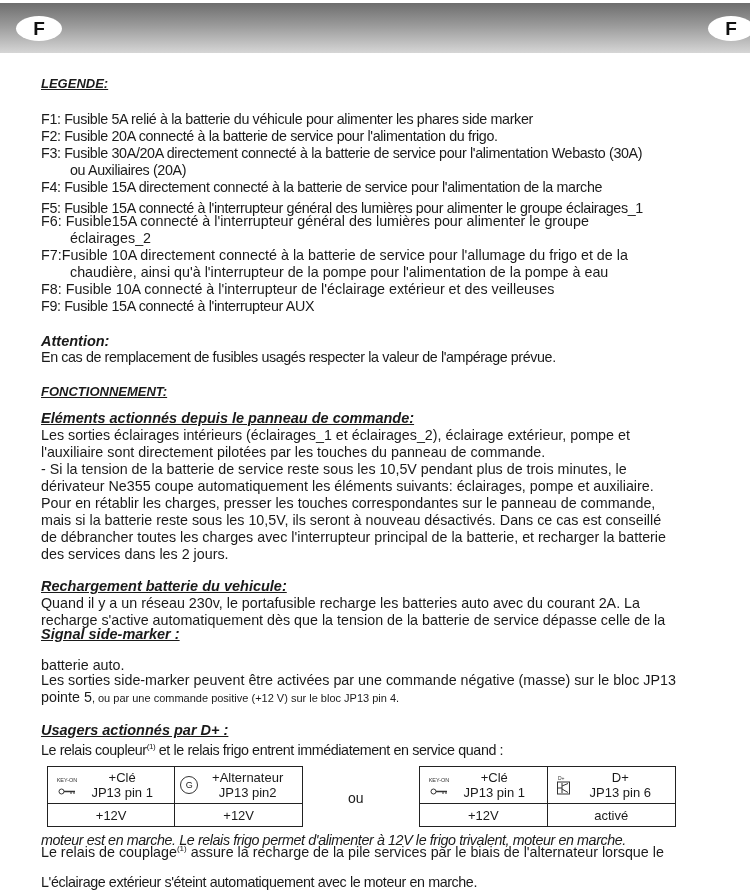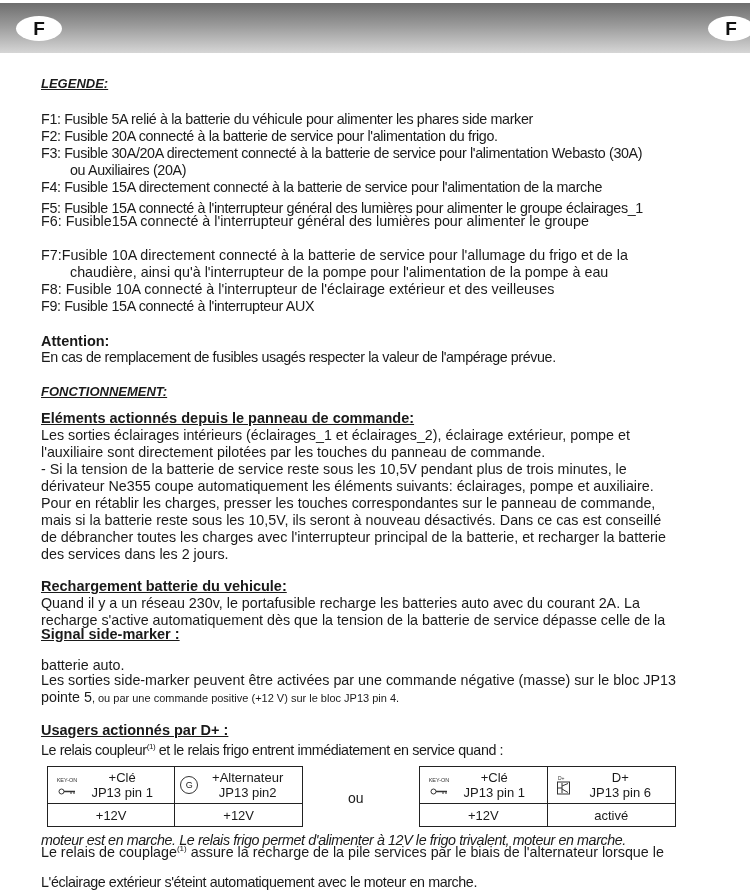--- a/index.html
+++ b/index.html
@@ -13,21 +13,21 @@
                      text-align: center; line-height: 25px; }
     .header .badge.left { left: 16px; }
     .header .badge.right { left: 708px; }
     .header .title { position: absolute; left: 0; right: 0; top: 7px; text-align: center;
                      font-size: 34px; color: #ffffff; letter-spacing: 0.5px;
                      -webkit-text-stroke: 1px #7a7a7a; font-weight: normal; }
 
     .content { position: absolute; left: 41px; top: 0; width: 680px; }
     .abs { position: absolute; white-space: nowrap; }
     .section-title { font-weight: bold; font-style: italic; text-decoration: underline; font-size: 13px; }
-    .sub-title { font-weight: bold; font-size: 14.5px; }
+    .sub-title { font-weight: bold; font-size: 14.5px; font-style: italic; }
     .sub-title.u { text-decoration: underline; }
     .sub-title.ui { text-decoration: underline; }
     .txt { font-size: 14.3px; line-height: 17px; }
     .cond { letter-spacing: -0.4px; }
     .small { font-size: 11px; }
     sup.note { font-size: 8px; vertical-align: 6px; }
 
     .fuse { position: absolute; left: 0; font-size: 14.3px; line-height: 17px; white-space: nowrap; letter-spacing: -0.35px; }
     .fuse .cont { padding-left: 29px; display: block; }
 
@@ -65,20 +65,21 @@
     <span class="cont">ou Auxiliaires  (20A)</span>
   </div>
   <div class="fuse" style="top:179px;">
     <span>F4:</span> <span>Fusible 15A directement connecté à la batterie de service pour l'alimentation de la marche</span>
   </div>
   <div class="fuse" style="top:200px;">
     <span>F5:</span> <span>Fusible 15A connecté à l'interrupteur général des lumières pour alimenter le groupe éclairages_1</span>
   </div>
   <div class="fuse" style="top:213px; letter-spacing:0;">
     <span>F6:</span> <span>Fusible15A connecté à l'interrupteur général des lumières pour alimenter le groupe</span>
+    <span class="cont">éclairages_2</span>
   </div>
   <div class="fuse" style="top:247px; letter-spacing:0;">
     <span>F7:</span><span>Fusible 10A directement connecté à la batterie de service pour l'allumage du frigo et de la</span>
     <span class="cont">chaudière, ainsi qu'à l'interrupteur de la pompe pour l'alimentation de la pompe à eau</span>
   </div>
   <div class="fuse" style="top:281px; letter-spacing:0;">
     <span>F8:</span> <span>Fusible 10A connecté à l'interrupteur de l'éclairage extérieur et des veilleuses</span>
   </div>
   <div class="fuse" style="top:298px;">
     <span>F9:</span> <span>Fusible 15A connecté à l'interrupteur AUX</span>

